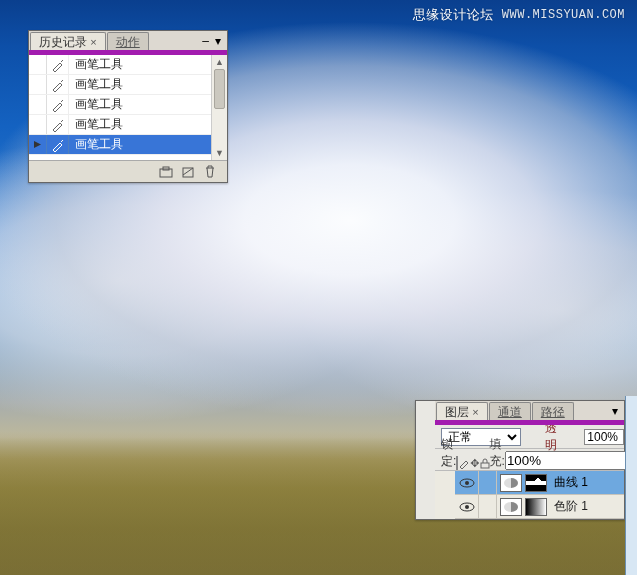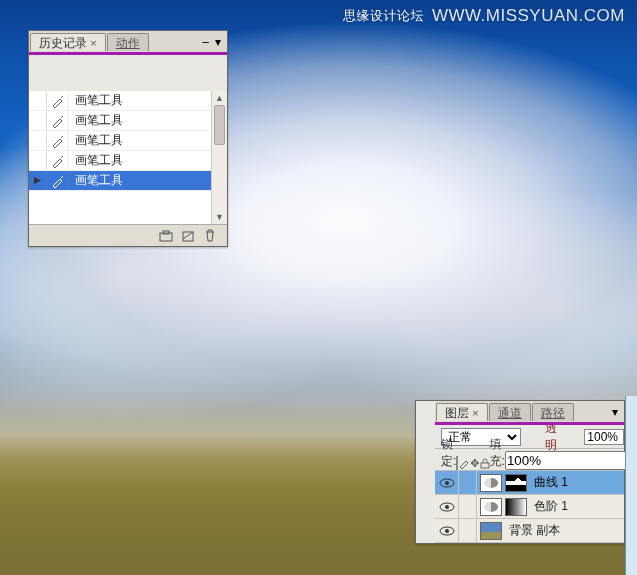--- a/index.html
+++ b/index.html
@@ -7,36 +7,36 @@
 body {
   background:
     linear-gradient(to bottom, rgba(0,0,0,0) 0%, rgba(0,0,0,0) 75%, rgba(130,110,55,.15) 78%, rgba(135,115,55,.3) 82%, rgba(130,110,55,.45) 100%),
     radial-gradient(ellipse 420px 220px at 350px 220px, rgba(255,255,255,0.98) 0%, rgba(248,248,252,0.95) 25%, rgba(230,230,240,0.88) 45%, rgba(200,205,218,0.6) 70%, rgba(200,205,218,0) 90%),
     radial-gradient(ellipse 300px 150px at 120px 280px, rgba(255,255,255,0.85) 0%, rgba(240,240,245,0.6) 50%, rgba(240,240,245,0) 95%),
     radial-gradient(ellipse 260px 120px at 560px 310px, rgba(255,255,255,0.8) 0%, rgba(235,235,242,0.55) 55%, rgba(235,235,242,0) 100%),
     linear-gradient(to bottom, #0a3f8e 0%, #0d4fa8 8%, #1462c1 22%, #2a78cf 40%, #6a93b8 60%, #a7adac 70%, #bdb89b 76%, #a59a5f 80%, #8f8641 85%, #7d7736 92%, #736e33 100%);
   position: relative;
 }
 .watermark { position: absolute; top: 6px; right: 12px; color: #fff; font-size: 13px; letter-spacing: .5px; text-shadow: 0 0 2px rgba(0,0,0,.4); display:flex; align-items:center; gap:8px;}
-.watermark .url{font-family:Liberation Sans, sans-serif;font-size:17px;color:#dfe7f1;}
+.watermark .url{font-family:Liberation Mono, monospace;font-size:12px;color:#dfe7f1;}
 
 
 .panel { position: absolute; background: #e9e8e3; border: 1px solid #666; box-shadow: 0 1px 2px rgba(0,0,0,.25); }
-.panel .tabs { display: flex; align-items: center; height: 24px; background:#ddd9d1; border-bottom:3px solid #a21caf; position:relative; }
+.panel .tabs { display: flex; align-items: center; height: 24px; background:#ddd9d1; border-bottom:5px solid #a21caf; position:relative; }
 .panel .tab { padding: 1px 8px; height:18px; line-height:16px; border:1px solid #888; border-bottom:none; margin-top:1px; background:#e8e5dc; color:#333; margin-left:1px; border-radius:2px 2px 0 0; }
 .panel .tab.inactive { background:#cfcbc2; color:#555;text-decoration:underline; }
 .panel .tabs .closex { font-family: Arial; font-size:11px; color:#555;}
 .panel .tabs .ctr { margin-left:auto; display:flex; gap:6px; padding-right:6px; }
 .panel .tabs .ctr span{cursor:default;}
 .panel .iconbar { display:flex; justify-content:flex-end; gap:8px; padding:3px 10px; border-top:1px solid #aaa; background:#e0ddd3; height:22px; align-items:center;}
 .iconbtn{width:14px;height:14px;display:inline-flex;align-items:center;justify-content:center;color:#555;}
 
 
 #history { top: 30px; left: 28px; width: 200px; }
-#history .list { background:#fff; height:133px; overflow:hidden; position:relative;margin-top:36px; }
+#history .list { background:#fff; height:105px; overflow:hidden; position:relative; }
 #history .row { display:flex; align-items:center; height:20px; border-bottom:1px solid #eee; }
 #history .row .checkbox{width:18px;height:100%;border-right:1px solid #ddd;display:flex;align-items:center;justify-content:center;}
 #history .row.sel .checkbox{border-right-color:#4a7ebd;}
 #history .row .brush{width:22px;height:100%;display:flex;align-items:center;justify-content:center;border-right:1px solid #eee;}
 #history .row.sel .brush{border-right-color:#4a7ebd;background:#3875d7;}
 #history .row .lbl{flex:1;padding:0 6px;color:#222;}
 #history .row.sel{background:#3875d7;}
 #history .row.sel .lbl{color:#fff;}
 #history .row.sel .brush svg path{stroke:#fff;}
 #history .scroll{position:absolute;right:0;top:0;width:16px;height:100%;background:#efede6;border-left:1px solid #ccc;}
@@ -46,21 +46,21 @@
 
 #layers { top:400px; left:415px; width:210px;padding-left:19px; }
 #layers .optrow{display:flex;align-items:center;height:24px;padding:2px 6px;gap:24px;border-bottom:1px solid #bbb;}
 #layers .optrow .sel select{font-size:12px;padding:0 2px;width:80px;border:1px solid #7a869c;background:#fff;}
 #layers .optrow .labelop{color:#7f1d1d;}
 #layers .optrow .pct{width:40px;border:1px solid #888;background:#fff;padding:0 2px;font-size:12px;}
 #layers .lockrow{display:flex;align-items:flex-end;height:22px;padding:0 6px;border-bottom:1px solid #bbb;color:#333;}
 #layers .lockrow .box{width:14px;height:14px;border:1px solid #888;background:#fff;}
 #layers .lockrow .ico{width:14px;height:14px;display:flex;align-items:center;justify-content:center;font-size:11px;color:#555;}
 #layers .layerlist{background:#eceae1;}
-#layers .lrow{display:flex;align-items:center;height:24px;border-bottom:1px solid #c6c3ba;}
+#layers .lrow{display:flex;align-items:center;height:24px;border-bottom:1px solid #c6c3ba;margin-left:20px;}
 #layers .lrow.sel{background:#6ea8df;}
 #layers .lrow .eye{width:24px;height:100%;border-right:1px solid #c6c3ba;display:flex;align-items:center;justify-content:center;}
 #layers .lrow .link{width:18px;height:100%;border-right:1px solid #c6c3ba;}
 #layers .lrow .thumbs{display:flex;gap:3px;align-items:center;padding:0 3px;}
 #layers .lrow .th{width:22px;height:18px;border:1px solid #666;background:#fff;position:relative;}
 #layers .lrow .th.circ::after{content:"";position:absolute;inset:3px;border-radius:50%;background:conic-gradient(#888 0 50%, #ddd 0 100%);}
 #layers .lrow .th.mask{background:linear-gradient(#000 0 40%,#fff 40% 60%,#000 60% 100%);}
 #layers .lrow .th.mask::after{content:"";position:absolute;inset:0;background:radial-gradient(circle at 30% 50%, #fff 2px, transparent 2px),radial-gradient(circle at 60% 40%, #fff 3px, transparent 3px);}
 #layers .lrow .th.grad{background:linear-gradient(to right,#000,#fff);}
 #layers .lrow .th.img{background:linear-gradient(to bottom,#5a86c4 0 55%,#9c9455 55% 100%);}
@@ -226,29 +226,16 @@
             <circle cx="8" cy="5" r="2" fill="#333"></circle>
           </svg>
         </span>
       <span class="link"></span>
       <span class="thumbs">
         <span class="th circ"></span>
         <span class="th grad"></span>
       </span>
       <span class="name">色阶 1</span>
     </div>
-    <div class="lrow">
-      <span class="eye">
-          <svg width="16" height="10">
-            <ellipse cx="8" cy="5" rx="7" ry="4" fill="none" stroke="#333"></ellipse>
-            <circle cx="8" cy="5" r="2" fill="#333"></circle>
-          </svg>
-        </span>
-      <span class="link"></span>
-      <span class="thumbs">
-        <span class="th img"></span>
-      </span>
-      <span class="name">背景 副本</span>
-    </div>
   </div>
 </div>
 
 <div class="sidebar-stub"></div>
 
 </body></html>

